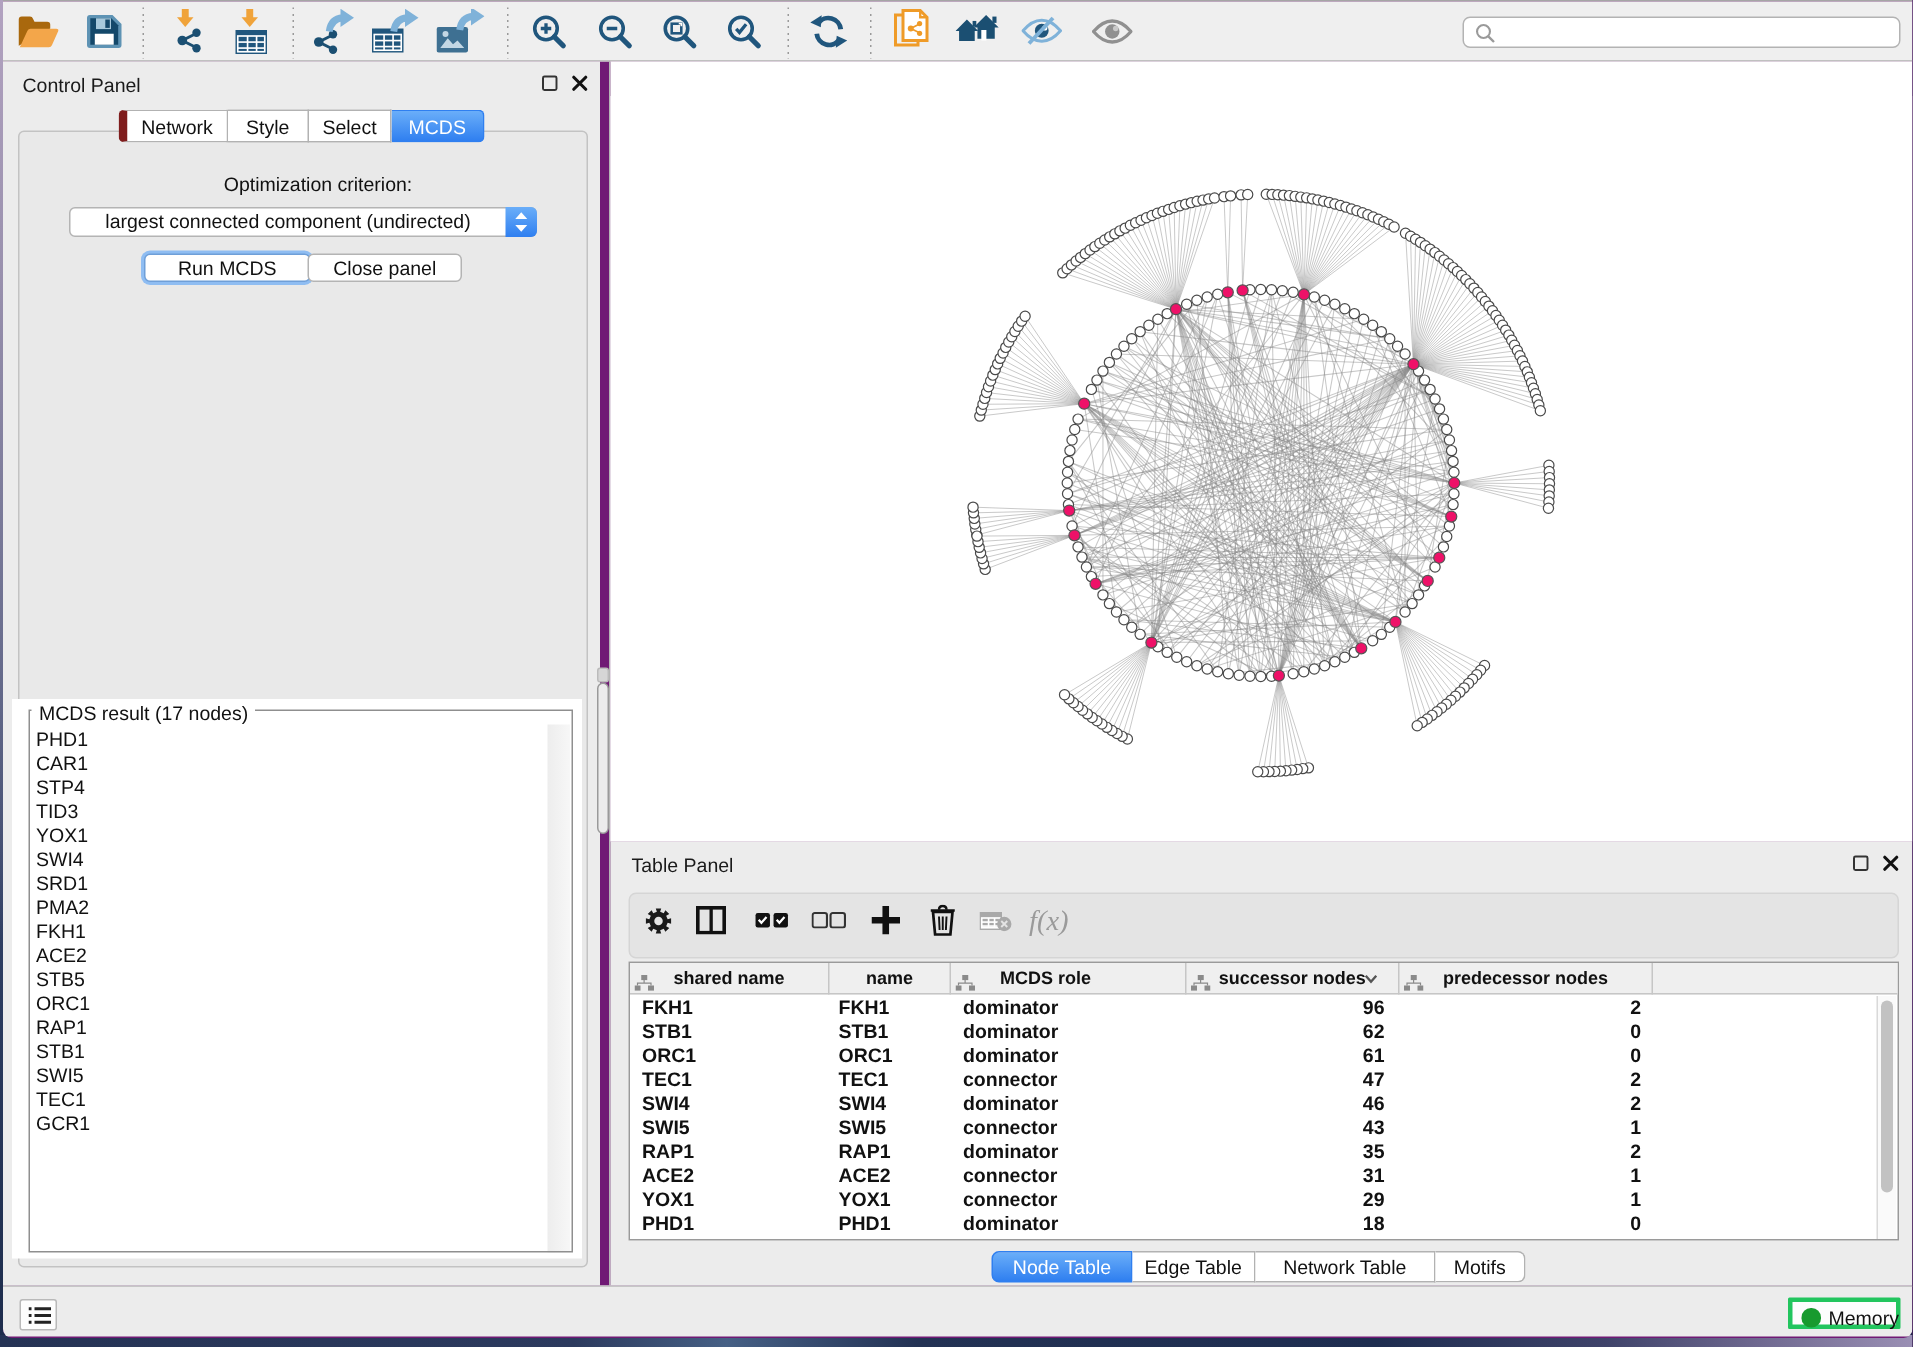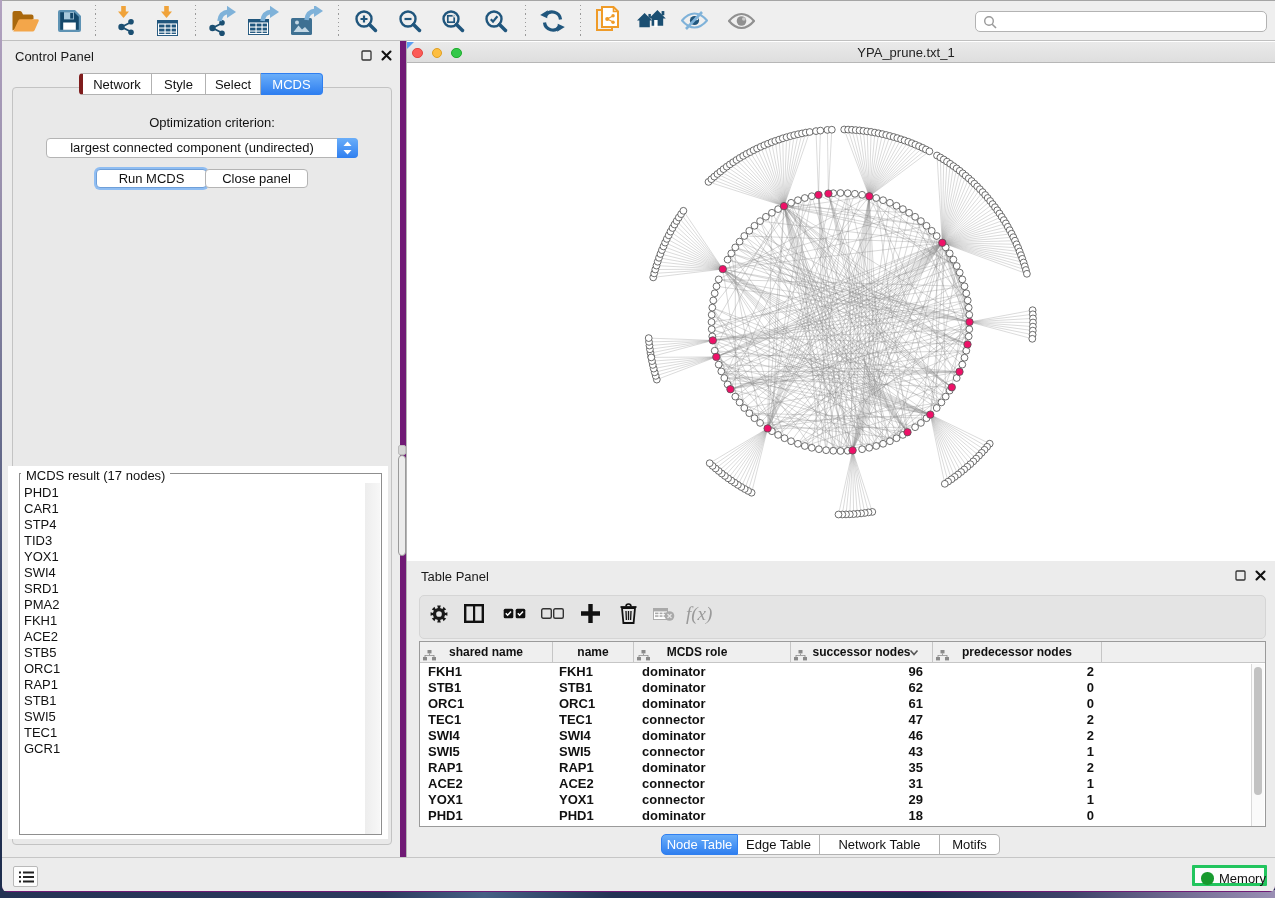--- a/index.html
+++ b/index.html
@@ -16,21 +16,21 @@
 #search svg{position:absolute;left:7px;top:3px;}
 #main{position:absolute;left:0;top:41px;width:1273px;height:816px;}
 #cpanel{position:absolute;left:0;top:0;width:398px;height:816px;background:#ececec;}
 .ptitle{font-size:13px;color:#1a1a1a;}
 #cp-title{position:absolute;left:13px;top:8px;}
 .wicons{position:absolute;top:9px;display:flex;gap:9px;}
 #cp-icons{right:8px;}
 #cp-box{position:absolute;left:10px;top:46px;width:380px;height:758px;background:#e9e9e9;border:1px solid #c3c3c3;border-radius:4px;}
 #tabs{position:absolute;left:77px;top:32px;height:22px;display:flex;z-index:5;}
 .tab{height:22px;border:1px solid #b2b2b2;border-left:none;background:#fff;display:flex;align-items:center;justify-content:center;font-size:13px;color:#111;}
-.tab:first-child{border-left:4px solid #7f1d1d;border-radius:4px 0 0 4px;}
+.tab:first-child{border-left:6px solid #7f1d1d;border-radius:4px 0 0 4px;}
 .tab:last-child{border-radius:0 4px 4px 0;}
 .tab.sel{background:linear-gradient(#6aaef9,#2f7ff0);border-color:#2f7ff0;color:#fff;}
 #optlabel{position:absolute;left:0;top:27px;width:398px;text-align:center;}
 #dropdown{position:absolute;left:33px;top:50px;width:312px;height:20px;background:#fff;border:1px solid #b4b4b4;border-radius:4px;}
 #dropdown .txt{position:absolute;left:0;top:0;width:290px;height:18px;text-align:center;line-height:18px;font-size:13px;}
 #dd-btn{position:absolute;right:-1px;top:-1px;width:21px;height:20px;background:linear-gradient(#6aaef9,#2f7ff0);border-radius:0 4px 4px 0;}
 .btn{position:absolute;height:19px;background:#fff;border:1px solid #b4b4b4;border-radius:4px;text-align:center;font-size:13px;line-height:17px;color:#111;}
 #run{left:83px;top:81px;width:111px;box-shadow:0 0 0 2px #8fbdf2;border-color:#6f9fd8;text-align:center;}
 #closep{left:192px;top:81px;width:103px;}
 #mwhite{position:absolute;left:6px;top:425px;width:380px;height:373px;background:#fff;}
@@ -270,27 +270,20 @@
       <div class="tab" style="width:54px">Style</div>
       <div class="tab" style="width:55px">Select</div>
       <div class="tab sel" style="width:62px">MCDS</div>
     </div>
   </div>
   <div id="cp-scroll"></div>
   <div id="splitline"></div>
   <div id="sphandle"></div>
   <div id="sphandle2"></div>
   <div id="netwin">
-    <div id="nettitle">
-          <div id="netcorner"></div>
-      <span class="tl" style="left:5px;background:#fc5b57;border:0.5px solid #e2463f"></span>
-      <span class="tl" style="left:24.5px;background:#fdbe41;border:0.5px solid #dfa023"></span>
-      <span class="tl" style="left:44px;background:#34c84a;border:0.5px solid #1eac2c"></span>
-      <div class="t">YPA_prune.txt_1</div>
-    </div>
     <div id="netcanvas">
       <svg width="868" height="497" viewBox="407 64 868 497">
             <g stroke="#858585" stroke-width="0.7" stroke-opacity="0.45" fill="none">
 <line x1="784.0" y1="206.1" x2="909.1" y2="212.8"></line>
 <line x1="784.0" y1="206.1" x2="926.5" y2="225.8"></line>
 <line x1="784.0" y1="206.1" x2="936.7" y2="236.0"></line>
 <line x1="784.0" y1="206.1" x2="966.3" y2="350.7"></line>
 <line x1="784.0" y1="206.1" x2="964.5" y2="357.7"></line>
 <line x1="784.0" y1="206.1" x2="962.3" y2="364.6"></line>
 <line x1="784.0" y1="206.1" x2="956.7" y2="378.0"></line>
@@ -1187,21 +1180,21 @@
             <span style="left:139px">PHD1</span>
             <span style="left:222px">dominator</span>
             <span style="left:485px;width:18px;text-align:right">18</span>
             <span style="left:656px;width:18px;text-align:right">0</span>
           </div>
       <div id="tbl-sb">
             <div class="thumb"></div>
           </div>
     </div>
     <div id="tp-tabs">
-      <div class="btab sel" style="width:77px">Node Table</div>
+      <div class="btab sel" style="width:94px">Node Table</div>
       <div class="btab" style="width:82px">Edge Table</div>
       <div class="btab" style="width:120px">Network Table</div>
       <div class="btab" style="width:60px">Motifs</div>
     </div>
   </div>
 </div>
 <div id="statusbar">
   <div id="sb-left">
         <svg style="position:absolute;left:5px;top:4px" width="15" height="12" viewBox="0 0 15 12">
           <g fill="#222">

